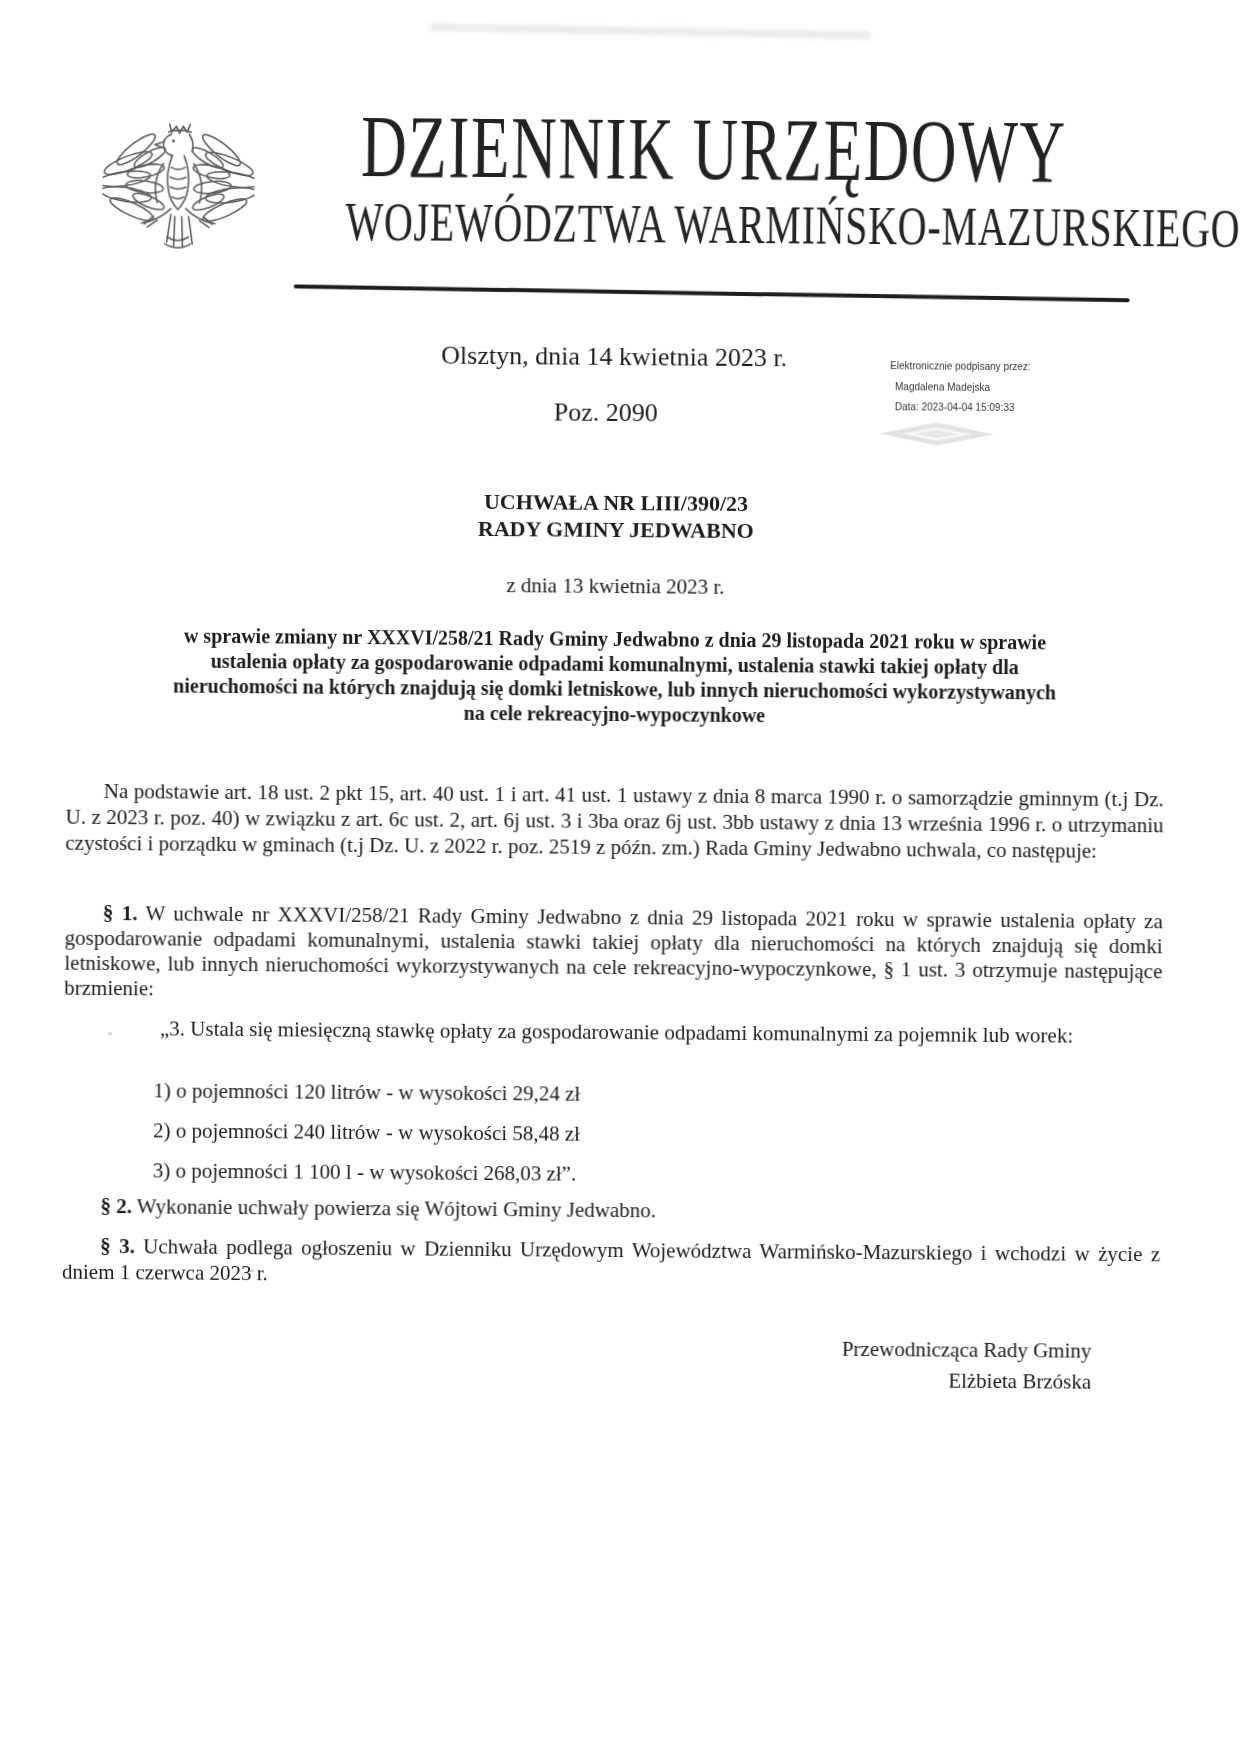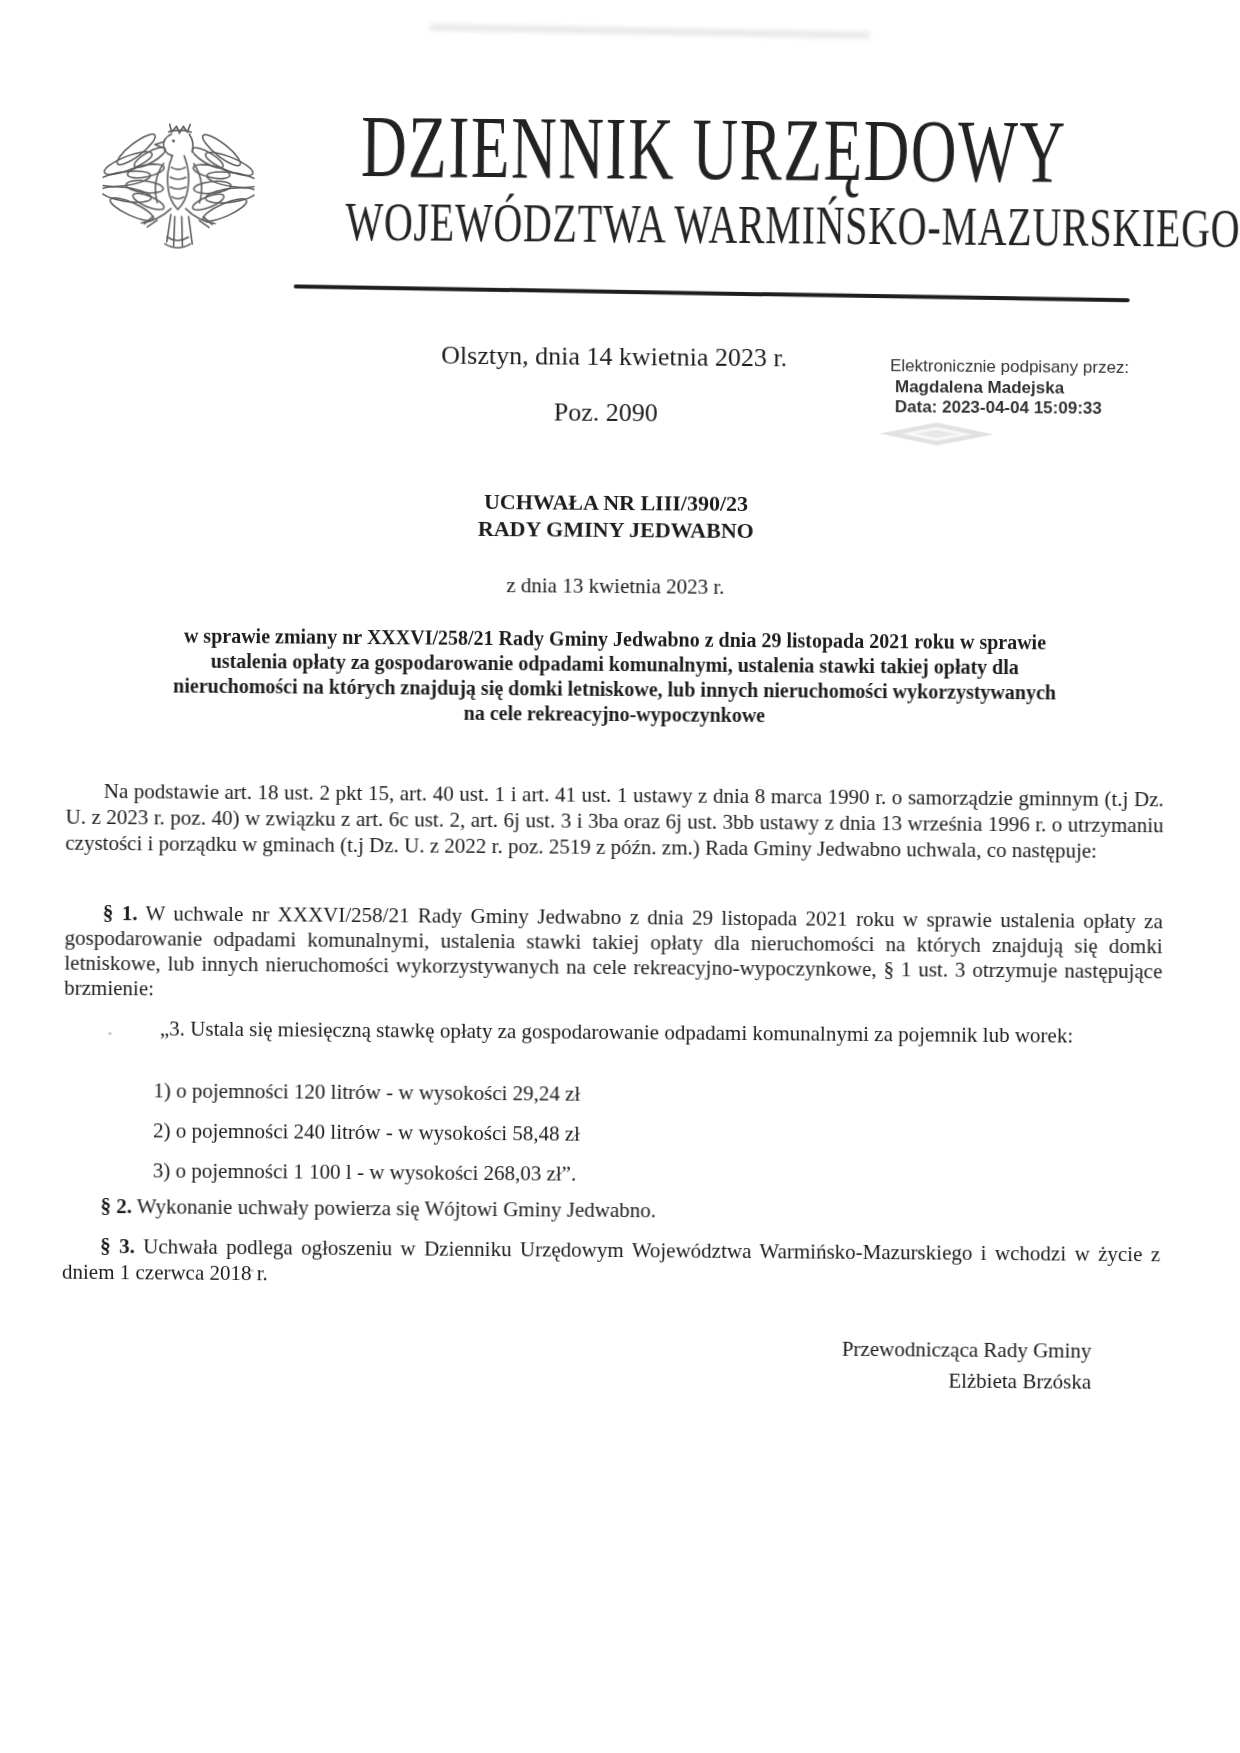--- a/index.html
+++ b/index.html
@@ -24,22 +24,22 @@
   .masthead-sub{left:190px;top:196px;width:1050px;text-align:center;
     font-size:54px;line-height:56px;white-space:nowrap;color:#242424;}
   .masthead-sub .squeeze{display:inline-block;transform:scaleX(.74);transform-origin:center;letter-spacing:1px;}
   .divider{left:296px;top:287px;width:836px;height:4px;background:#1e1e1e;
     transform:rotate(0.5deg);transform-origin:left center;border-radius:2px;}
 
   
   .place-date{left:0;top:342px;width:1234px;text-align:center;font-size:26px;}
   .poz{left:0;top:398px;width:1218px;text-align:center;font-size:26px;}
   .esign{left:893px;top:354px;font-family:"Liberation Sans","DejaVu Sans",sans-serif;
-    font-size:17px;line-height:20.5px;color:#333;}
-  .esign .ind{padding-left:5px;font-weight:bold;}
+    font-size:10px;line-height:20.5px;color:#333;}
+  .esign .ind{padding-left:5px;}
   .stamp{left:883px;top:420px;width:114px;height:23px;opacity:.45;}
 
   
   .res-title{left:10px;top:489px;width:1220px;text-align:center;
     font-weight:bold;font-size:22px;line-height:27px;}
   .res-date{left:10px;top:574px;width:1220px;text-align:center;font-size:21px;}
   .subject{left:80px;top:627px;width:1080px;text-align:center;
     font-weight:bold;font-size:20px;line-height:25px;}
 
   
@@ -150,21 +150,21 @@
     <p class="abs para quote">„3. Ustala się miesięczną stawkę opłaty za gospodarowanie odpadami komunalnymi za pojemnik lub worek:</p>
 
     <div class="abs items">
       <p>1) o pojemności 120 litrów - w wysokości 29,24 zł</p>
       <p>2) o pojemności 240 litrów - w wysokości 58,48 zł</p>
       <p>3) o pojemności 1 100 l - w wysokości 268,03 zł”.</p>
     </div>
 
     <p class="abs para par2"><span class="lbl">§ 2.</span> <span>Wykonanie uchwały powierza się Wójtowi Gminy Jedwabno.</span></p>
 
-    <p class="abs para par3"><span class="lbl">§ 3.</span> <span>Uchwała podlega ogłoszeniu w Dzienniku Urzędowym Województwa Warmińsko-Mazurskiego i wchodzi w życie z dniem 1 czerwca 2018 r.</span></p>
+    <p class="abs para par3"><span class="lbl">§ 3.</span> <span>Uchwała podlega ogłoszeniu w Dzienniku Urzędowym Województwa Warmińsko-Mazurskiego i wchodzi w życie z dniem 1 czerwca 2023 r.</span></p>
 
     <div class="abs signature">
       <div>Przewodnicząca Rady Gminy</div>
       <div>Elżbieta Brzóska</div>
     </div>
 
   </div>
 </div>
 
 </body></html>

